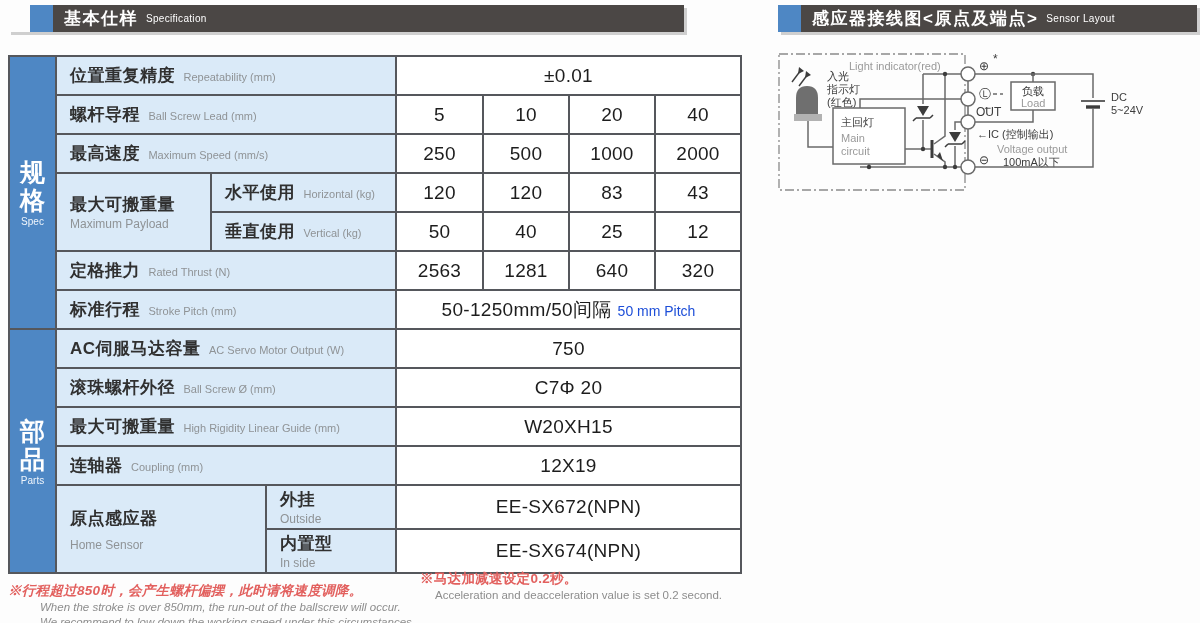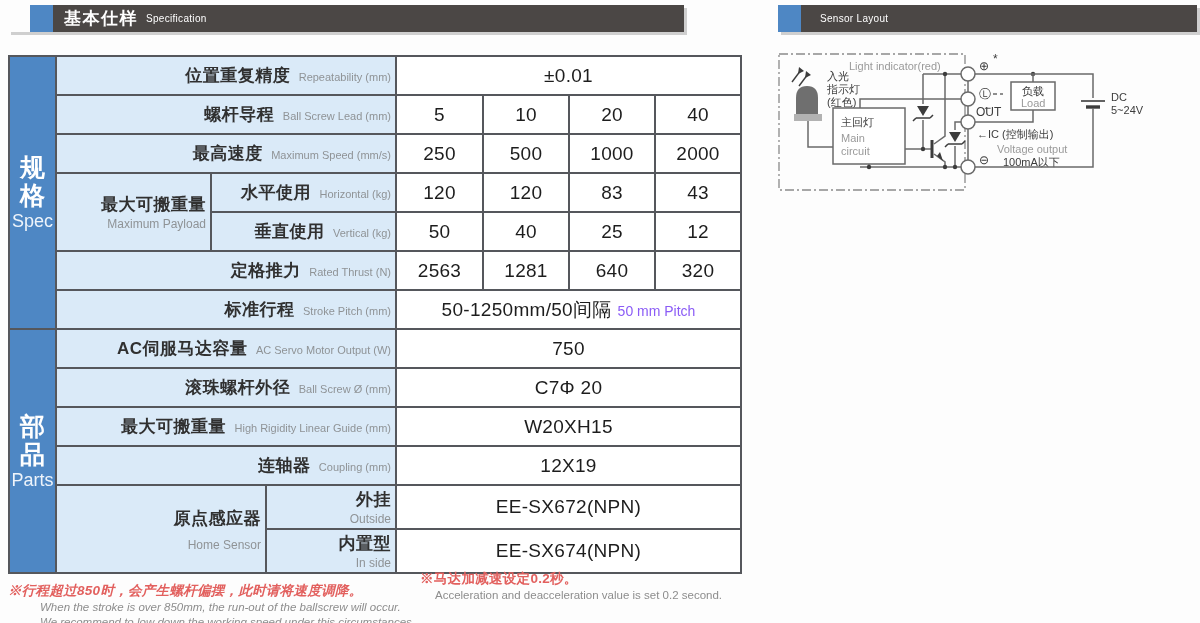--- a/index.html
+++ b/index.html
@@ -16,28 +16,28 @@
   .hdr .en { font-size:10px; margin-left:8px; letter-spacing:.3px; }
   #hdr-left  { left:8px;   width:676px;padding-left:22px; }
   #hdr-right { left:778px; width:419px; }
 
   
   #spec-table { position:absolute; left:8px; top:55px; border-collapse:collapse; table-layout:fixed; background:#fff; }
   #spec-table tr { height:39px; }
   #spec-table td { border:2px solid #55575c; overflow:hidden; }
   td.strip { background:#4e87c4; text-align:center; vertical-align:middle; color:#fff; }
   .strip-zh { font-size:25px; font-weight:bold; width:1em; margin:0 auto; word-break:break-all; line-height:1.12; letter-spacing:0; }
-  .strip-en { font-size:18px; margin-top:2px; color:#eef4fb; }
-  td.lbl { background:#daeaf8; padding:2px 4px 2px 24px; vertical-align:middle;text-align:right; }
+  .strip-en { font-size:10px; margin-top:2px; color:#eef4fb; }
+  td.lbl { background:#daeaf8; padding:2px 4px 2px 13px; vertical-align:middle; }
   .lbl-zh { font-size:17px; font-weight:bold; color:#303030; letter-spacing:.5px; }
   .lbl-en { font-size:11px; color:#8f9396; margin-left:4px; }
   td.lbl .stack-en { display:block; margin-left:0; margin-top:1px; font-size:12px; }
   td.val { text-align:center; vertical-align:middle; font-size:19px; color:#1d1d1d; background:#fff; letter-spacing:.3px; }
   .val-big { font-size:20px; }
-  .val-sub { font-size:14px; color:#8b5cf6; margin-left:6px; letter-spacing:0; }
+  .val-sub { font-size:14px; color:#1d4ed8; margin-left:6px; letter-spacing:0; }
 
   
   .note { position:absolute; }
   .note-red { font-size:13.5px; font-weight:bold; color:#e2605e; letter-spacing:.3px; }
   .note-en { font-size:11.5px; color:#8d8d8d; line-height:15px; }
   #note-left  { left:8px;  top:582px;font-style:italic; }
   #note-left .note-en { margin-left:32px; }
   #note-right { left:420px; top:570px; }
   #note-right .note-en { margin-left:15px; }
 
@@ -61,20 +61,21 @@
   <div class="sq"></div>
   <div class="bar">
     <span class="zh">基本仕样</span>
     <span class="en">Specification</span>
   </div>
 </div>
 
 <div class="hdr" id="hdr-right">
   <div class="sq"></div>
   <div class="bar">
+    <span class="zh">感应器接线图&lt;原点及端点&gt;</span>
     <span class="en">Sensor Layout</span>
   </div>
 </div>
 
 <table id="spec-table">
   <colgroup>
     <col style="width:47px">
       <col style="width:155px">
       <col style="width:55px">
       <col style="width:130px">

